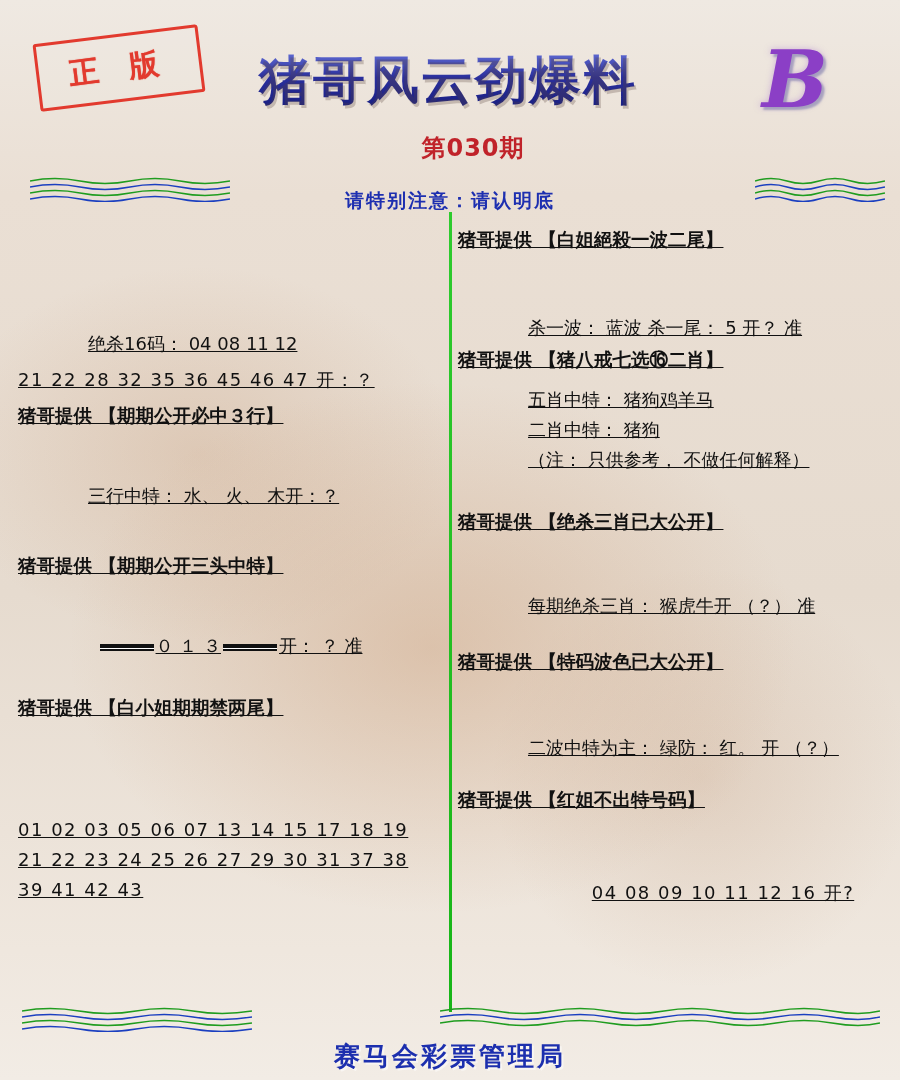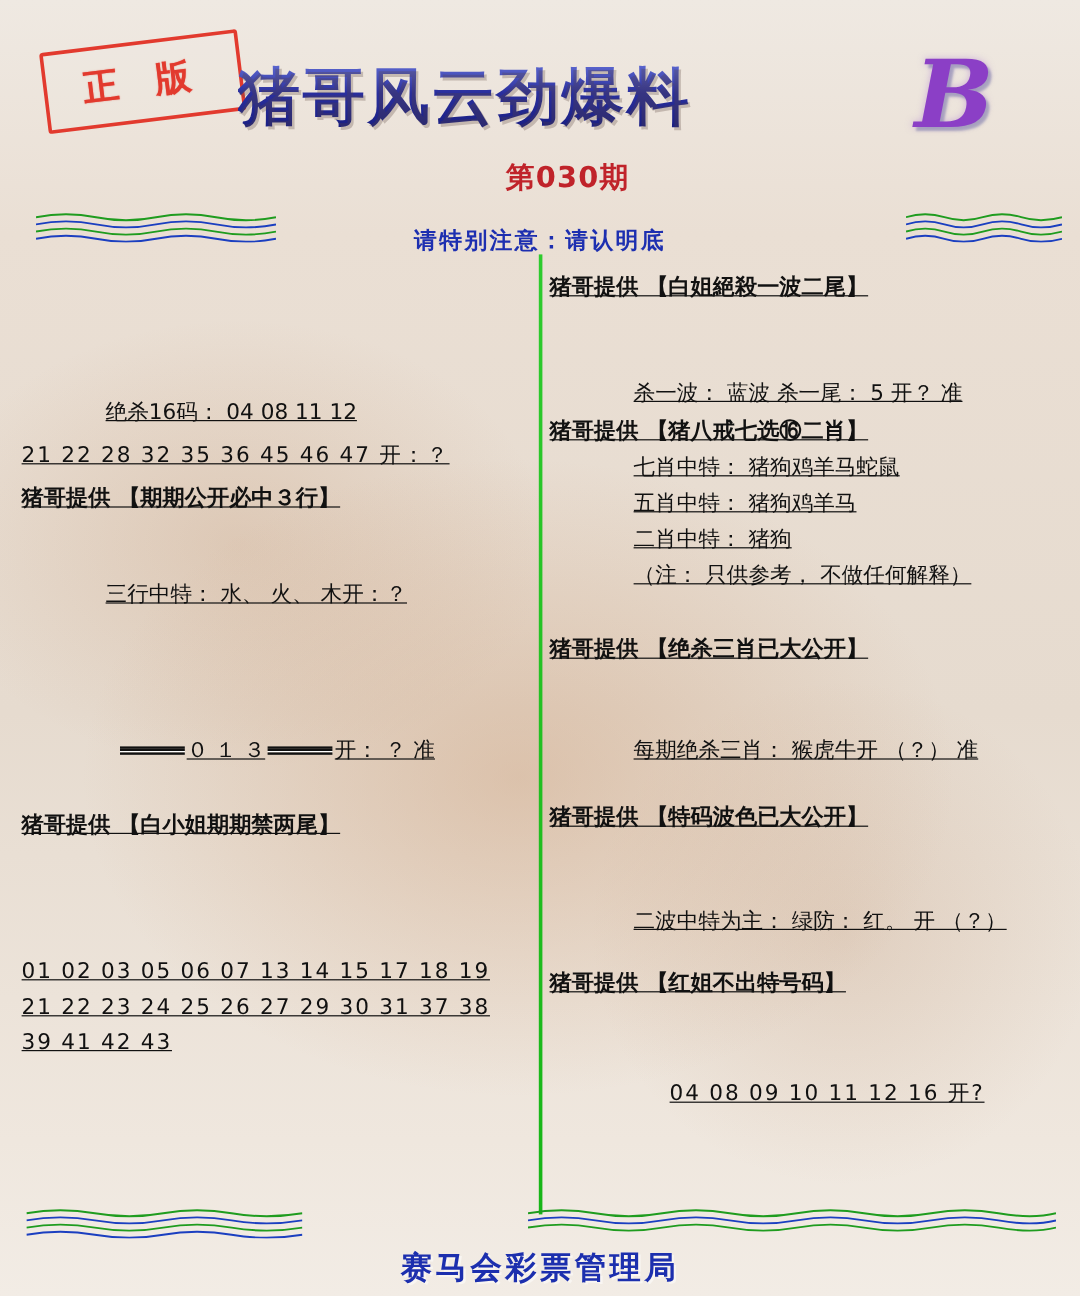--- a/index.html
+++ b/index.html
@@ -28,20 +28,21 @@
     color:#e23a2e;
     font-family:"DejaVu Sans","Liberation Sans",sans-serif;
     font-weight:bold;font-size:30px;
     letter-spacing:10px;
     display:flex;align-items:center;justify-content:center;
     text-shadow:0 0 1px rgba(226,58,46,.8);
     background:rgba(255,255,255,0.04);
   }
   .title{
     position:absolute;left:198px;top:46px;width:500px;
+    text-align:center;
     font-family:"DejaVu Sans","Liberation Sans",sans-serif;
     font-weight:bold;
     font-size:52px;
     letter-spacing:2px;
     color:#2b2f9a;
     background:linear-gradient(to bottom,#6d7ae0 0%,#2a2f9d 45%,#141a7a 100%);
     -webkit-background-clip:text;background-clip:text;
     -webkit-text-fill-color:transparent;
     text-shadow:2px 3px 0 rgba(90,70,60,.28);
   }
@@ -72,21 +73,21 @@
     background:linear-gradient(to bottom,#2ecb2e,#17b517);
   }
   .col{position:absolute;top:214px;font-size:18px;color:#111;line-height:1.1;}
   .colL{left:18px;width:424px;}
   .colR{left:458px;width:430px;}
   .row{margin:0;padding:0;text-decoration:underline;}
   .lbl{font-weight:bold;color:#111;font-size:18.5px;}
   .nums{letter-spacing:1.5px;}
   .center{text-align:center;}
   .indent{padding-left:70px;}
-  .indent2{padding-left:100px;}
+  .indent2{padding-left:100px;text-align:center;}
   .bar{
     display:inline-block;width:54px;height:7px;background:#111;
     vertical-align:middle;margin:0 2px;
     border-top:2px solid #111;border-bottom:2px solid #111;
     box-sizing:border-box;
     background:linear-gradient(to bottom,#111 0 2px,#fff 2px 4px,#111 4px 7px);
   }
   .footer{
     position:absolute;left:0;right:0;bottom:6px;
     text-align:center;
@@ -130,20 +131,21 @@
 <div class="col colL">
   <div style="height:120px"></div>
   <div class="row indent">绝杀16码： 04 08 11 12</div>
   <div class="sp"></div>
   <div class="row nums">21 22 28 32 35 36 45 46 47 开：？</div>
   <div class="sp"></div>
   <div class="row lbl">猪哥提供 【期期公开必中３行】</div>
   <div style="height:60px"></div>
   <div class="row indent">三行中特： 水、 火、 木开：？</div>
   <div style="height:50px"></div>
+  <div class="row lbl">猪哥提供 【期期公开三头中特】</div>
   <div style="height:60px"></div>
   <div class="row center">
     <span class="bar"></span><span>０ １ ３</span><span class="bar"></span><span>开： ？ 准</span>
   </div>
   <div style="height:42px"></div>
   <div class="row lbl">猪哥提供 【白小姐期期禁两尾】</div>
   <div style="height:50px"></div>
   <div style="height:44px"></div>
   <div class="sp" style="height:8px"></div>
   <div class="row nums">01 02 03 05 06 07 13 14 15 17 18 19</div>
@@ -154,21 +156,20 @@
 </div>
 
 <div class="col colR">
   <div style="height:16px"></div>
   <div class="row lbl">猪哥提供 【白姐絕殺一波二尾】</div>
   <div style="height:68px"></div>
   <div class="row indent">杀一波： 蓝波 杀一尾： 5 开？ 准</div>
   <div class="sp" style="height:12px"></div>
   <div class="row lbl">猪哥提供 【猪八戒七选⑯二肖】</div>
   <div class="sp" style="height:10px"></div>
-  <div class="row indent">七肖中特： 猪狗鸡羊马蛇鼠</div>
   <div class="sp" style="height:10px"></div>
   <div class="row indent">五肖中特： 猪狗鸡羊马</div>
   <div class="sp" style="height:10px"></div>
   <div class="row indent">二肖中特： 猪狗</div>
   <div class="sp" style="height:10px"></div>
   <div class="row indent">（注： 只供参考， 不做任何解释）</div>
   <div style="height:42px"></div>
   <div class="row lbl">猪哥提供 【绝杀三肖已大公开】</div>
   <div style="height:64px"></div>
   <div class="row indent">每期绝杀三肖： 猴虎牛开 （？） 准</div>

